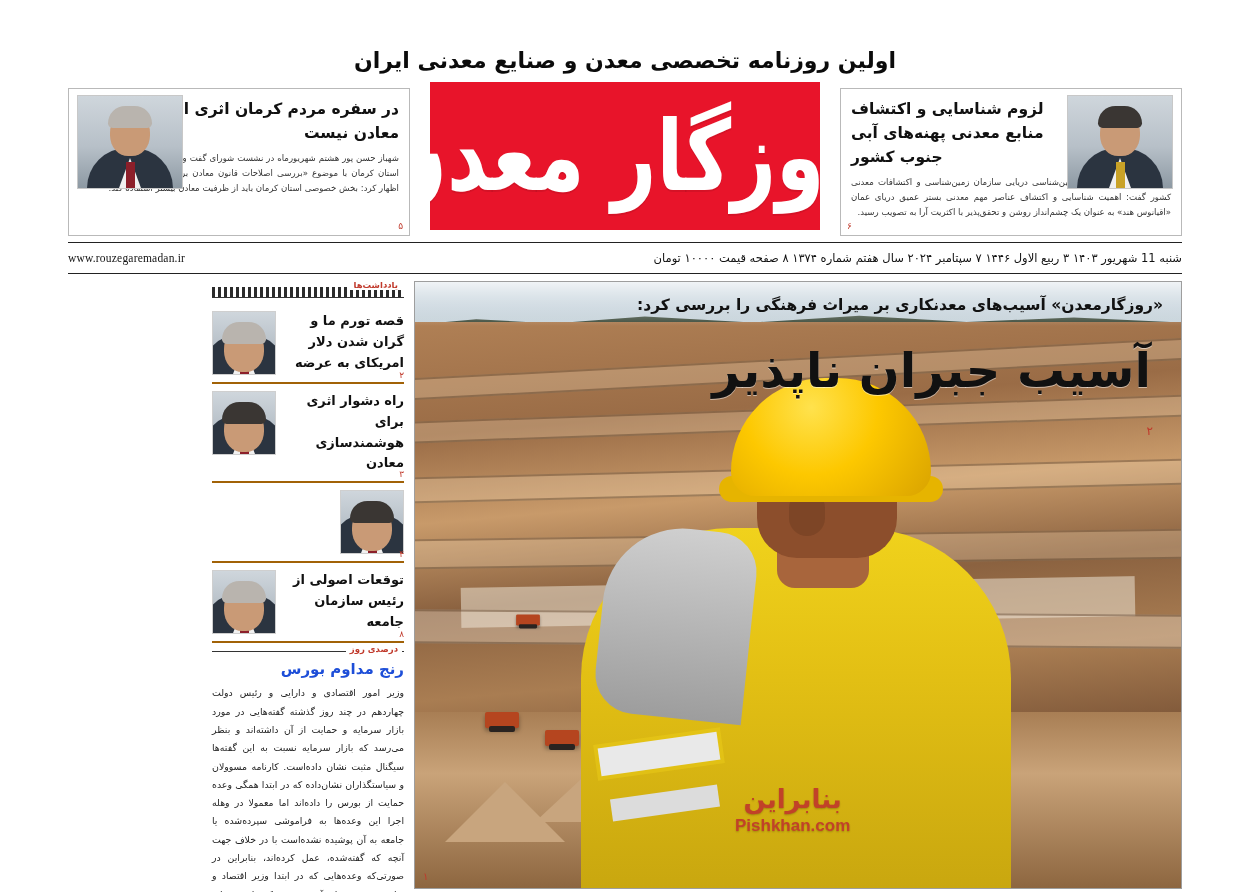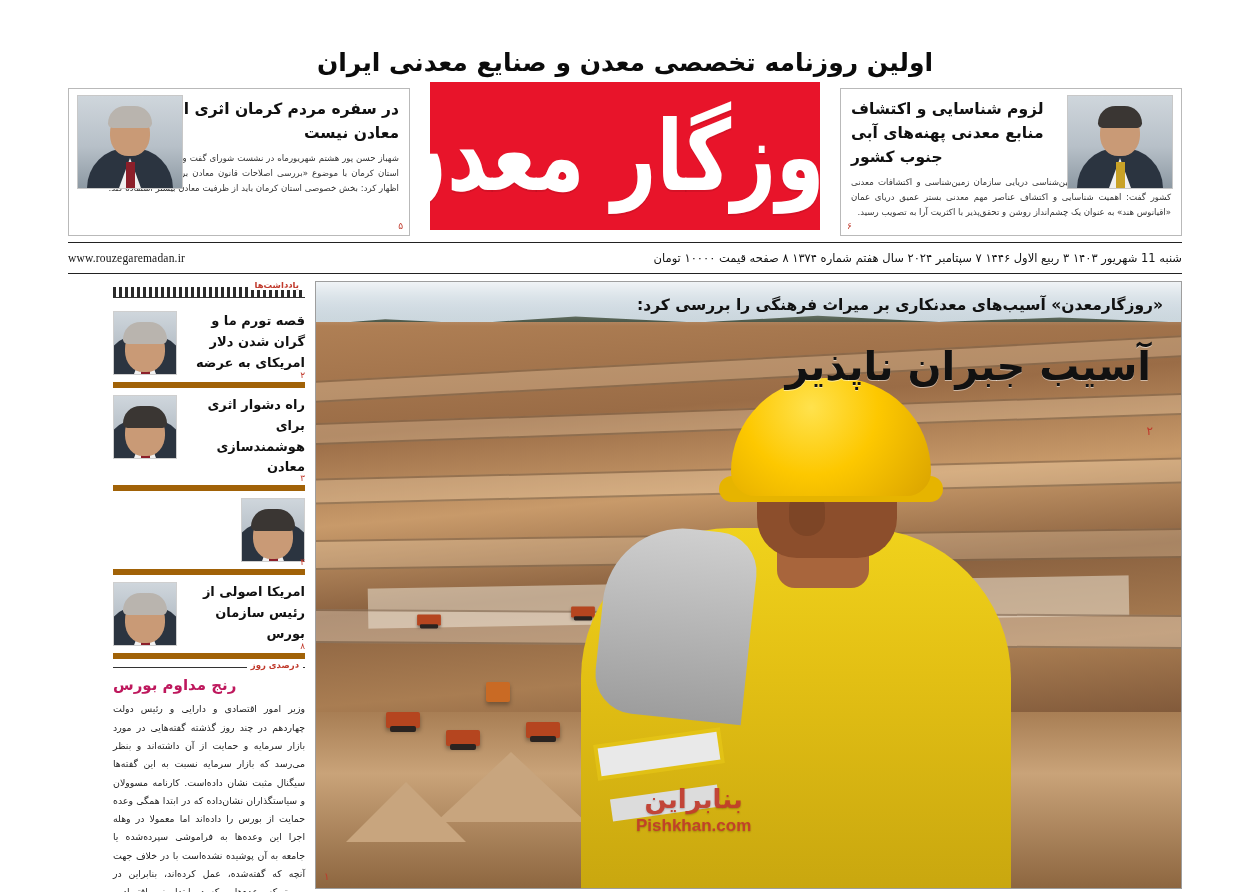--- a/index.html
+++ b/index.html
@@ -28,21 +28,21 @@
     position: relative;
     height: 242px;
     width: 1250px;
   }
   .tagline {
     position: absolute;
     top: 48px;
     left: 0;
     right: 0;
     text-align: center;
-    font-size: 25px;
+    font-size: 22px;
     font-weight: bold;
     letter-spacing: -0.3px;
     color: #0b0b0b;
   }
   .logo-box {
     position: absolute;
     top: 82px;
     left: 50%;
     transform: translateX(-50%);
     width: 390px;
@@ -205,21 +205,21 @@
   
   .content {
     position: relative;
     margin: 7px 68px 0 68px;
     display: flex;
     gap: 10px;
     height: 608px;
   }
   .col-main {
     position: relative;
-    width: 867px;
+    width: 768px;
     border: 1px solid #9e9e9e;
     box-sizing: border-box;
     overflow: hidden;
     background: #1d2a33;
   }
   .col-side {
     position: relative;
     width: 192px;
     box-sizing: border-box;
   }
@@ -381,21 +381,21 @@
   }
   .kicker-strip {
     position: absolute;
     top: 0; left: 0; right: 0; height: 44px;
     background: linear-gradient(180deg, rgba(255,255,255,0.85), rgba(255,255,255,0.0));
   }
   .headline {
     position: absolute;
     top: 64px;
     right: 30px;
-    font-size: 40px;
+    font-size: 48px;
     font-weight: bold;
     color: #111;
     letter-spacing: 2px;
     line-height: 1;
     text-shadow: 0 1px 0 rgba(255,255,255,0.5);
   }
   .page-no-red {
     position: absolute;
     top: 142px;
     right: 28px;
@@ -450,21 +450,21 @@
     padding: 0 4px;
     font-size: 8.5px;
     color: #c0392b;
     font-weight: bold;
   }
   .op-item {
     display: flex;
     align-items: flex-start;
     gap: 6px;
     padding: 7px 0;
-    border-bottom: 6px solid #a16207;
+    border-bottom: 2px solid #a16207;
     position: relative;
   }
   .op-text {
     flex: 1;
     font-size: 13px;
     font-weight: bold;
     line-height: 1.6;
     text-align: right;
     color: #111;
   }
@@ -496,23 +496,23 @@
     top: -8px;
     background: #fff;
     padding: 0 4px;
     font-size: 8.5px;
     color: #c0392b;
     font-weight: bold;
   }
   .bourse-title {
     font-size: 15px;
     font-weight: bold;
-    text-align: left;
+    text-align: right;
     margin: 2px 0 6px 0;
-    color: #be185d;
+    color: #1d4ed8;
   }
   .bourse-body {
     font-size: 9.4px;
     line-height: 1.95;
     text-align: justify;
     color: #222;
   }
 </style>
 </head>
 <body>
@@ -665,21 +665,21 @@
               <div class="shirt"></div>
               <div class="tie"></div>
               <div class="head"></div>
               <div class="hair"></div>
             </div>
         </div>
         <div class="op-page">۴</div>
       </div>
 
       <div class="op-item">
-        <div class="op-text">امریکا اصولی از رئیس سازمان بورس</div>
+        <div class="op-text">توقعات اصولی از رئیس سازمان جامعه</div>
         <div class="op-thumb">
           <div class="face grey">
               <div class="body"></div>
               <div class="shirt"></div>
               <div class="tie"></div>
               <div class="head"></div>
               <div class="hair"></div>
             </div>
         </div>
         <div class="op-page">۸</div>

